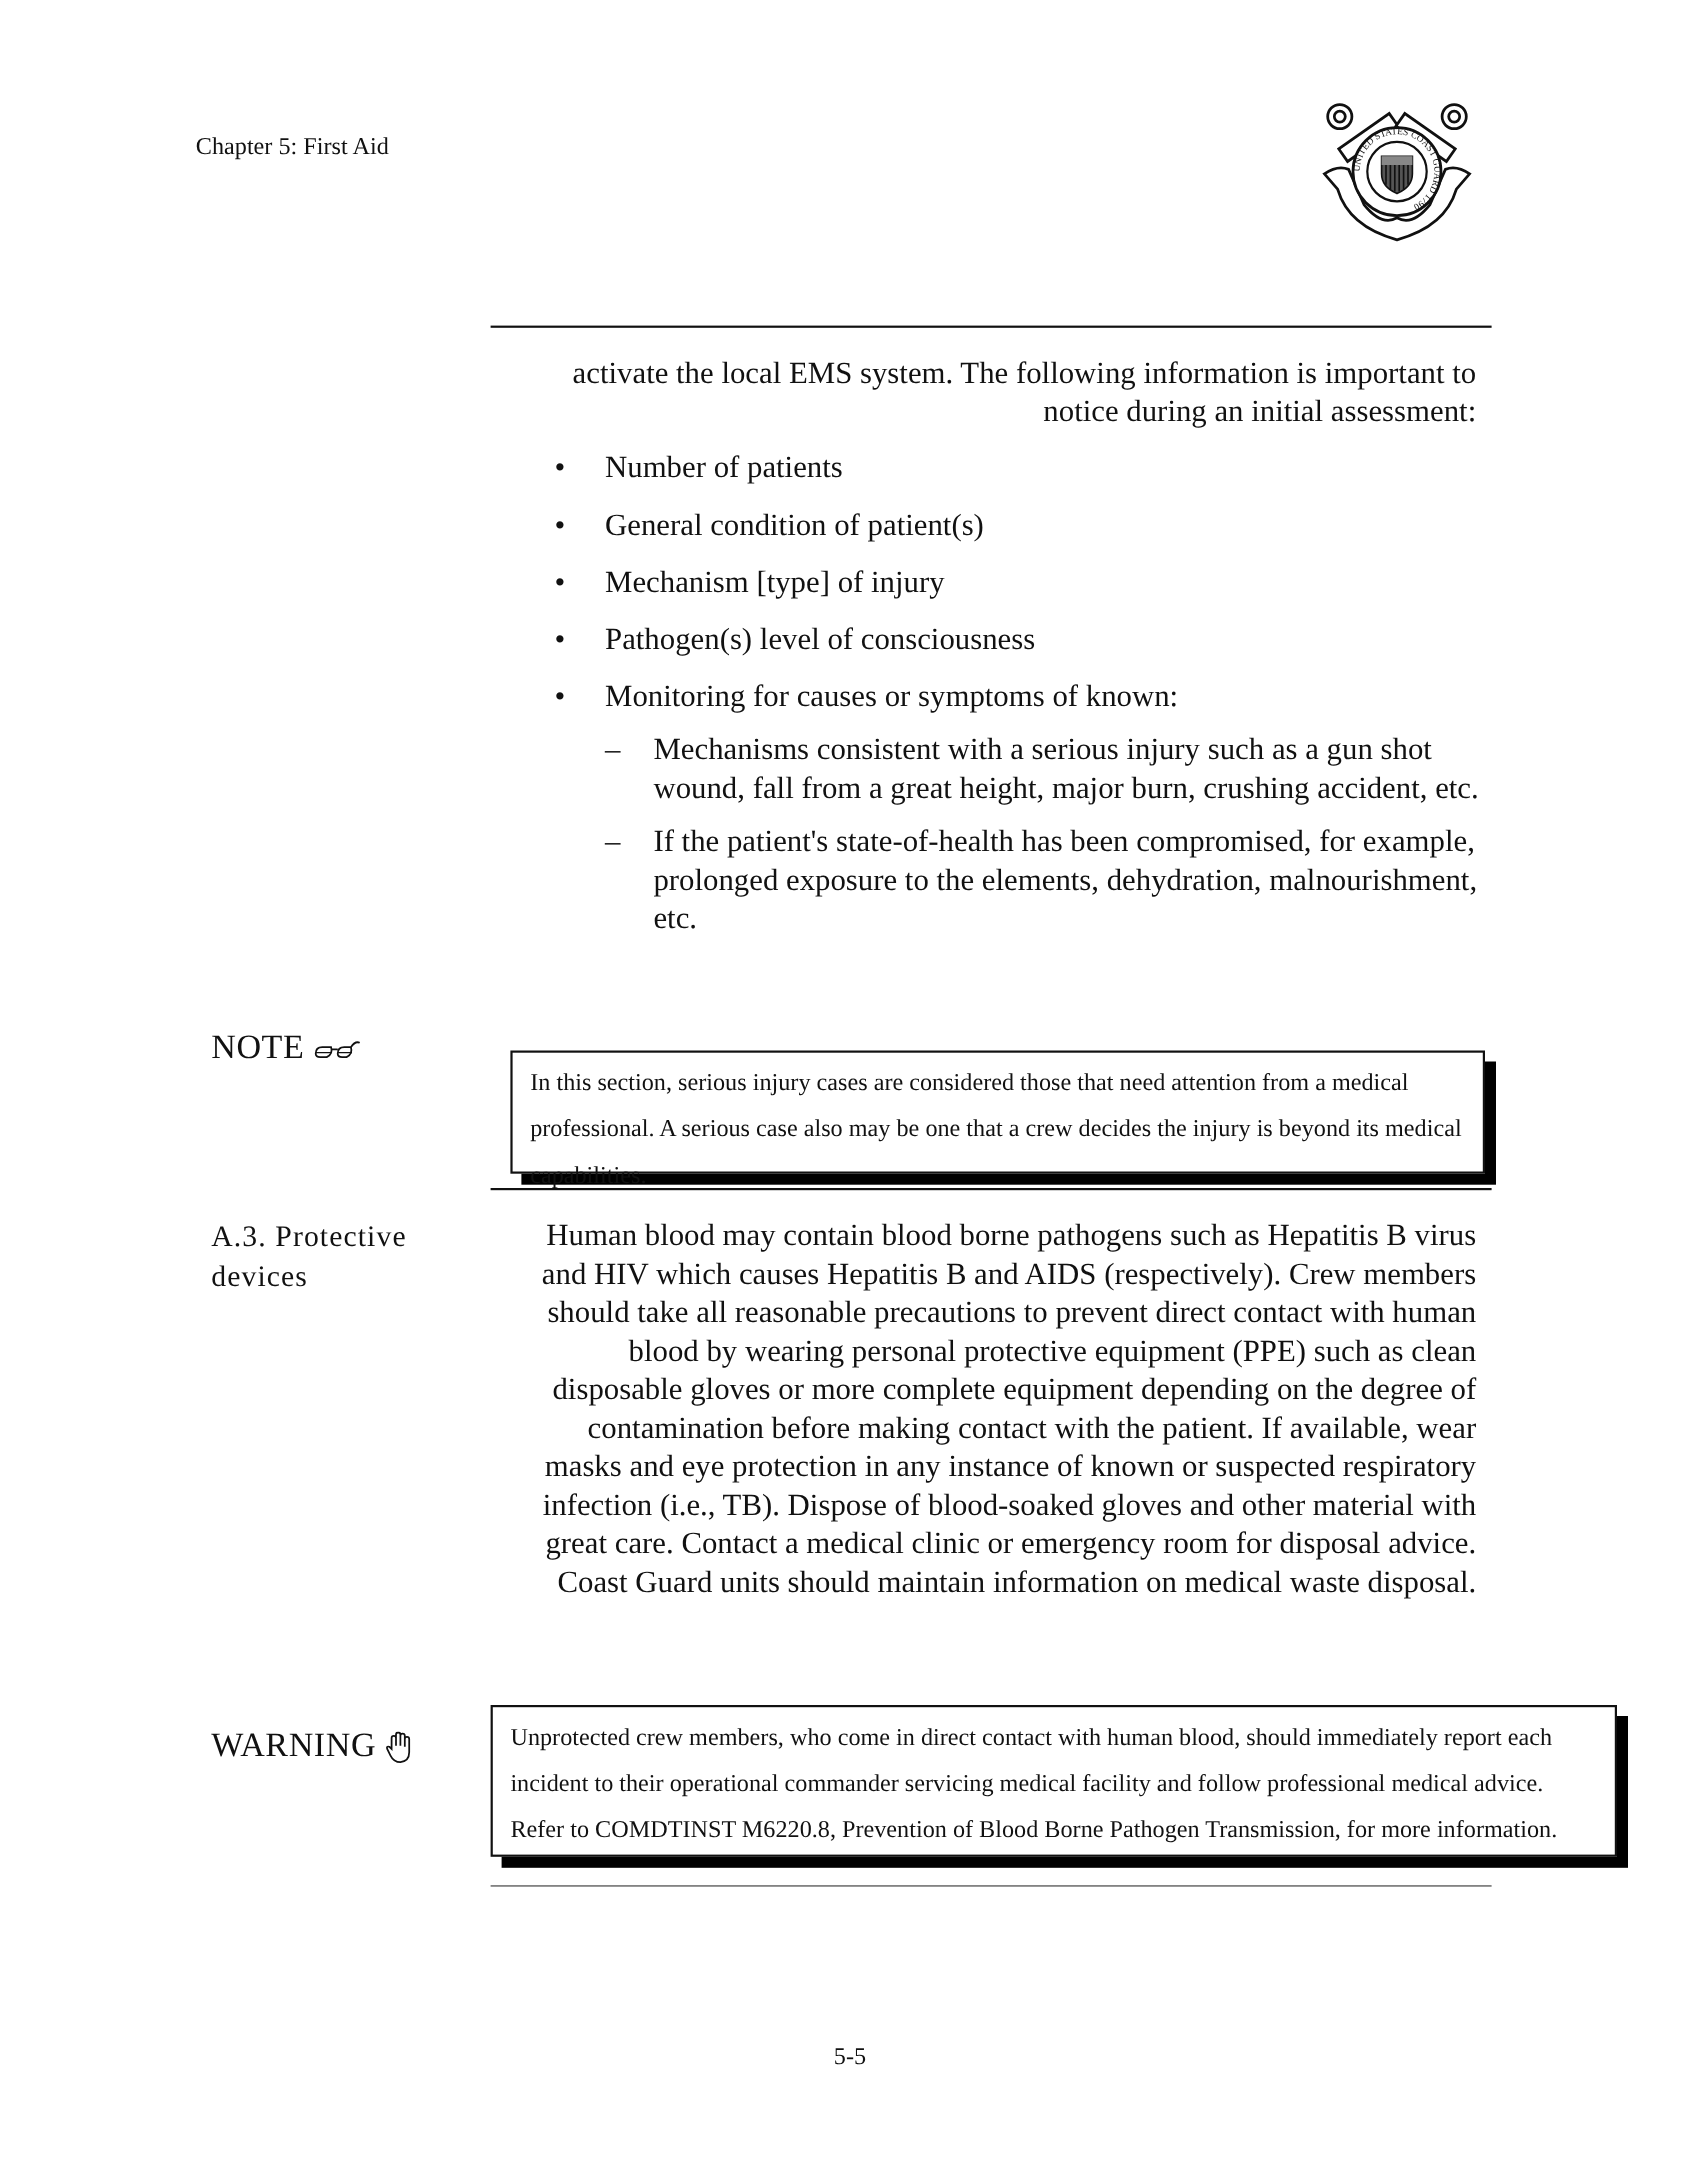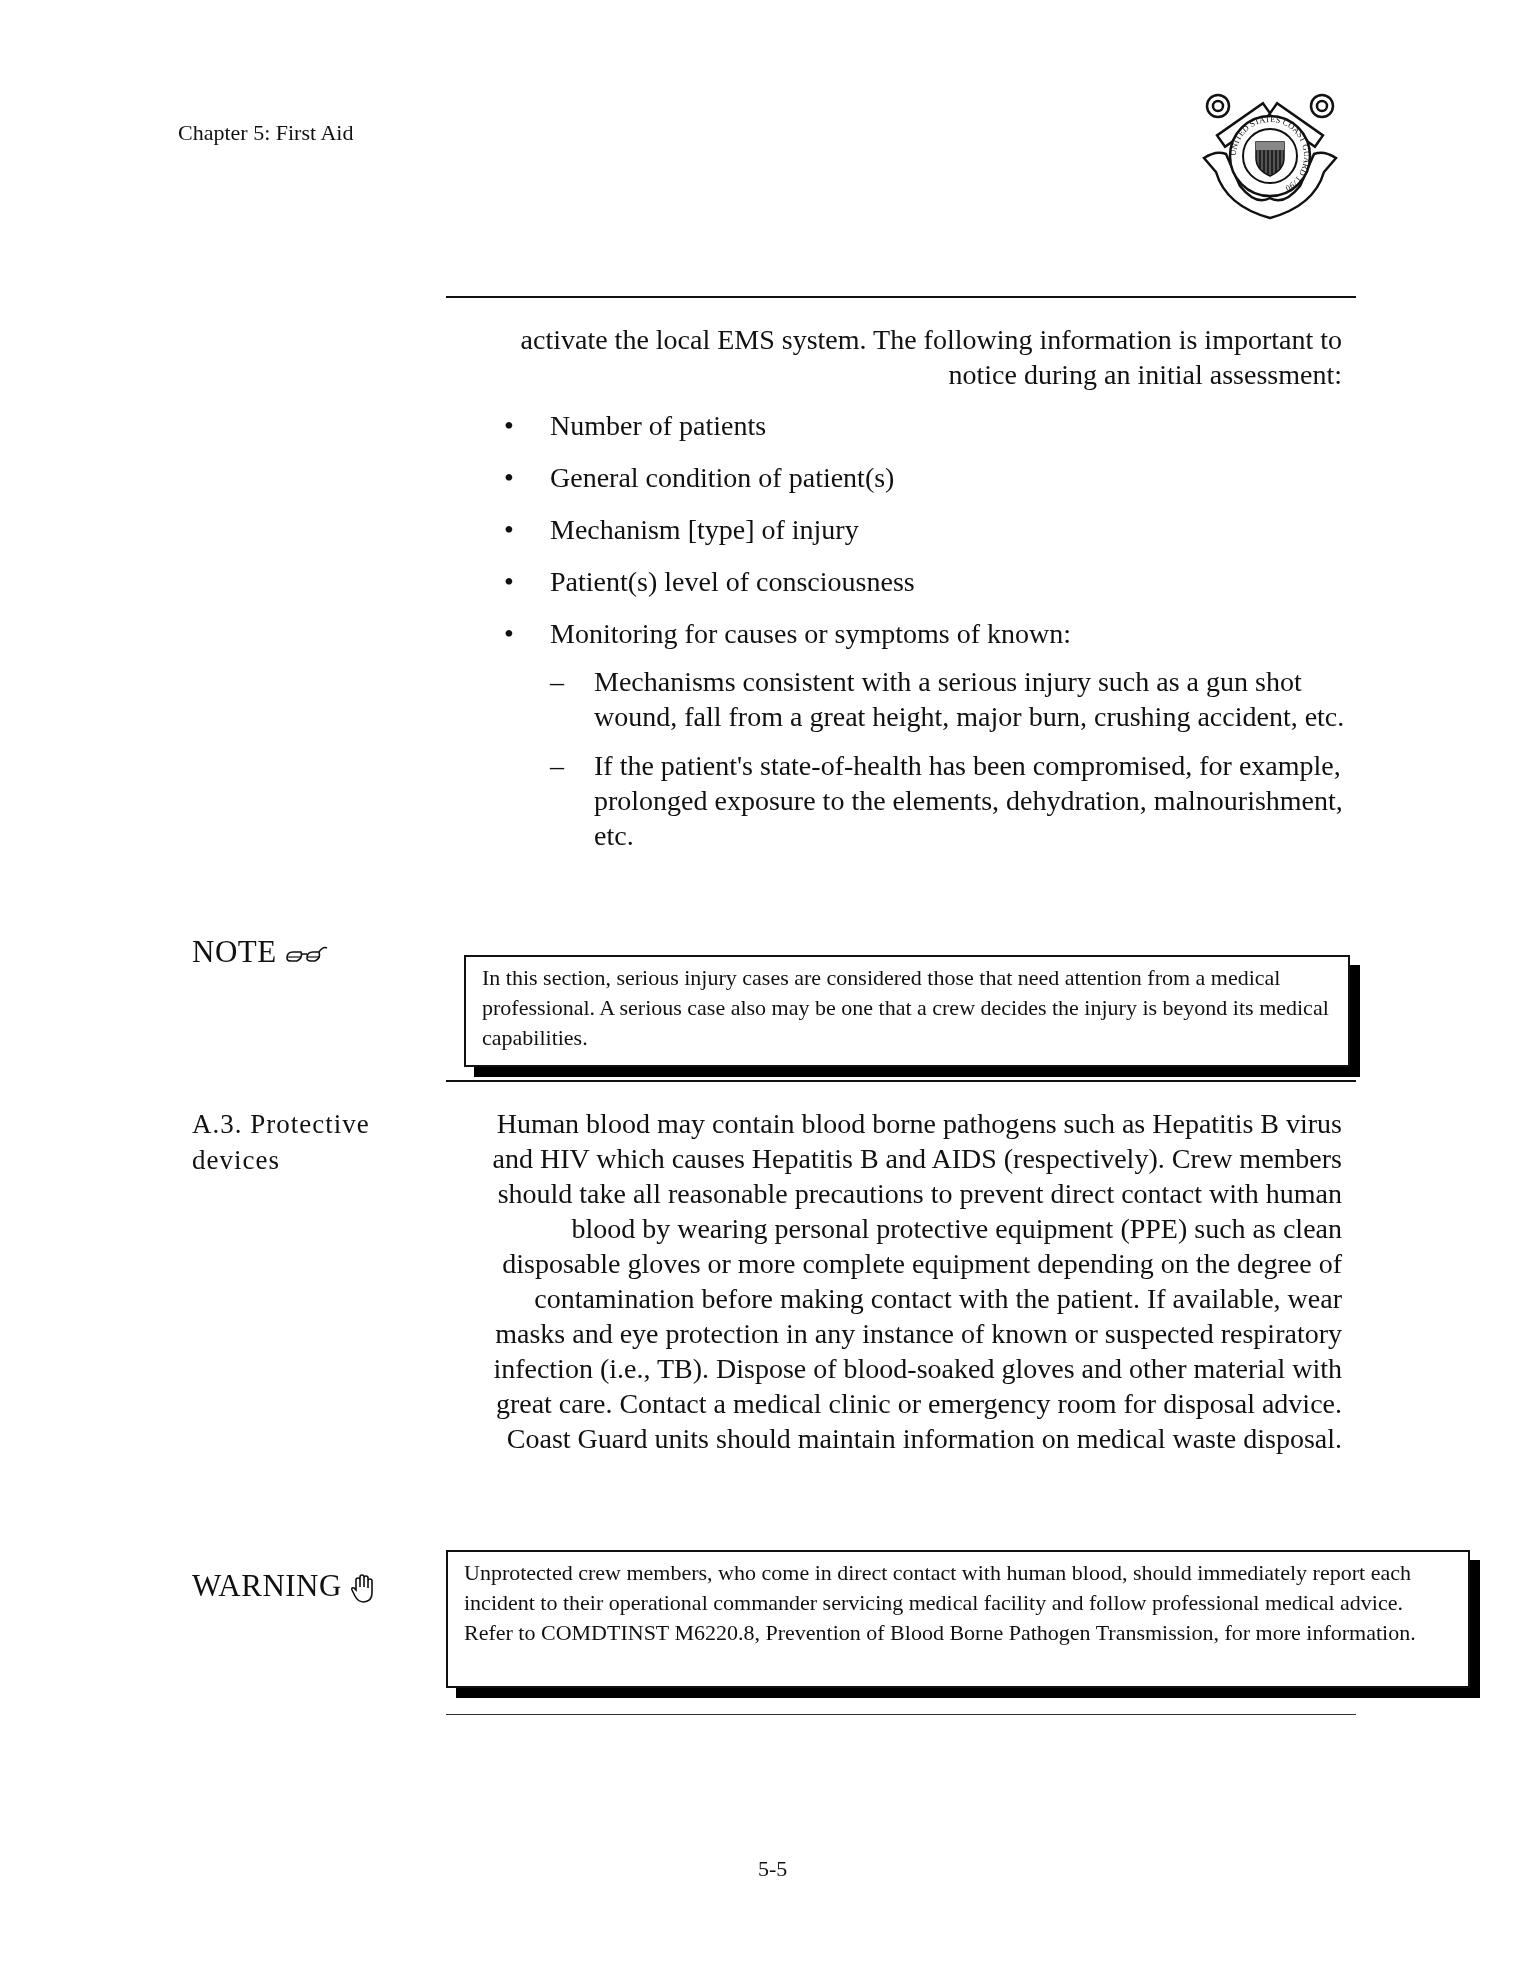--- a/index.html
+++ b/index.html
@@ -12,21 +12,21 @@
   .rule.thin { border-top: 1.5px solid #333; }
   .body-text { left: 462px; font-size: 28px; line-height: 35px; width: 880px; text-align: right; }
   .bullets { left: 462px; top: 408px; width: 890px; font-size: 28px; }
   .bullet { position: relative; padding-left: 88px; height: 52px; line-height: 35px; }
   .bullet .mark { position: absolute; left: 42px; top: 0; }
   .dash-item { position: relative; padding-left: 132px; line-height: 35px; margin-bottom: 14px; width: 760px; }
   .dash-item .mark { position: absolute; left: 88px; top: 0; }
   .side-label { left: 192px; font-size: 31px; letter-spacing: 0.5px; }
   .side-heading { left: 192px; font-size: 27px; line-height: 36px; letter-spacing: 1px; }
   .callout { background: #fff; border: 2px solid #111; box-shadow: 10px 10px 0 #000;
-             font-size: 22px; line-height: 30px; padding: 6px 16px; box-sizing: border-box; }
+             font-size: 22px; line-height: 42px; padding: 6px 16px; box-sizing: border-box; }
   .note-box { left: 464px; top: 955px; width: 886px; height: 112px; }
   .warn-box { left: 446px; top: 1550px; width: 1024px; height: 138px; }
   .page-num { left: 758px; top: 1856px; font-size: 22px; }
   svg { display: block; }
 </style>
 </head>
 <body>
 
 <div class="abs header-title">Chapter 5:  First Aid</div>
 
@@ -79,21 +79,21 @@
   <div class="bullet">
     <span class="mark">•</span>
     <span>General condition of patient(s)</span>
   </div>
   <div class="bullet">
     <span class="mark">•</span>
     <span>Mechanism [type] of injury</span>
   </div>
   <div class="bullet">
     <span class="mark">•</span>
-    <span>Patient(s) level of consciousness</span>
+    <span>Pathogen(s) level of consciousness</span>
   </div>
   <div class="bullet" style="height: 48px;">
     <span class="mark">•</span>
     <span>Monitoring for causes or symptoms of known:</span>
   </div>
   <div class="dash-item">
     <span class="mark">–</span>
     <span>Mechanisms consistent with a serious injury such as a gun shot wound, fall from a great height, major burn, crushing accident, etc.</span>
   </div>
   <div class="dash-item">

